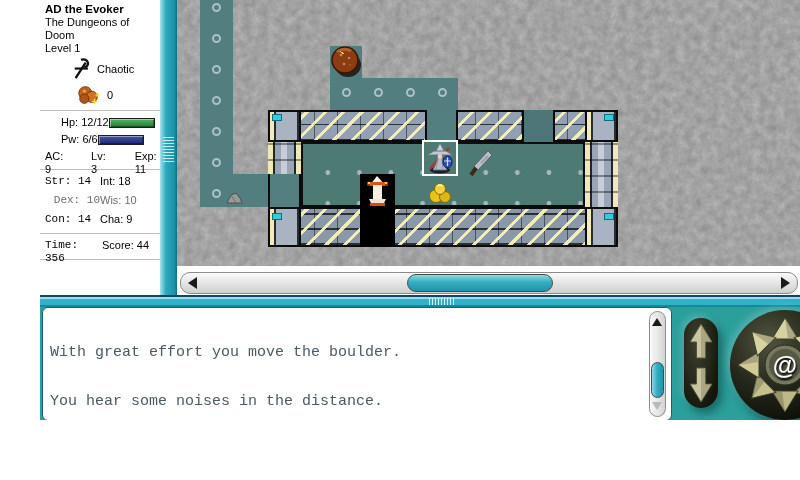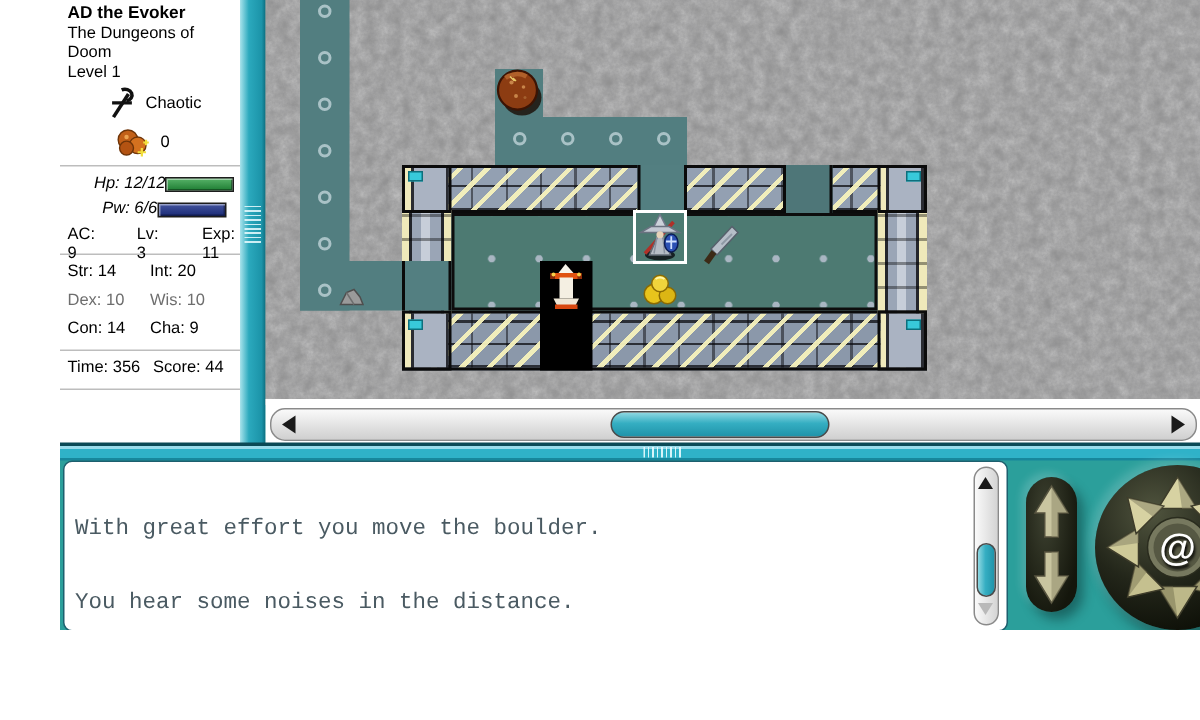--- a/index.html
+++ b/index.html
@@ -8,30 +8,30 @@
   .abs{position:absolute;}
 
   
   .sidebar{left:0;top:0;width:120px;height:300px;background:#fff;color:#000;
            font-size:11px;line-height:13px;}
   .sb-pad{padding:3px 0 0 5px;}
   .sb-title{font-weight:bold;font-size:11.5px;}
   .sb-sub{font-size:11px;}
   .icon-row{display:flex;align-items:center;gap:5px;margin:2px 0 2px 32px;height:24px;}
   .divider{border:0;border-top:1px solid #bdbdbd;margin:3px 0;}
-  .stat-row{display:flex;align-items:center;justify-content:center;
-            padding:1px 2px 1px 21px;height:15px;font-style:italic;}
+  .stat-row{display:flex;align-items:center;justify-content:flex-start;
+            padding:1px 2px 1px 21px;height:15px;}
   .bar{width:46px;height:10px;border:1px solid #1d1d1d;box-sizing:border-box;
        box-shadow:inset 1px 1px 0 rgba(255,255,255,.45), inset -1px -1px 0 rgba(0,0,0,.35);}
   .bar.hp{background:linear-gradient(#57b368,#1e7c33);}
   .bar.pw{background:linear-gradient(#44549f,#1a2a76);}
   .row3{display:flex;gap:27px;padding:2px 0 1px 5px;height:15px;}
   .attr-row{display:flex;padding:2px 0 2px 5px;height:15px;}
-  .attr-row .l{width:55px;}
-  .attr-row.dim{color:#6e6e6e;}
+  .attr-row .l{width:55px;font-family:Liberation Mono, monospace;}
+  .attr-row.dim{color:#6e6e6e;text-align:right;}
 
   
   .vsplit{left:120px;top:0;width:17px;height:300px;
           background:linear-gradient(90deg,#a9e3ec,#2ba9bd 35%,#1b93a8 85%,#0d6e80);}
   .vsplit-grip{left:123px;top:136px;width:11px;height:26px;opacity:.85;
      background:repeating-linear-gradient(0deg,#eafcff 0 1px,rgba(0,0,0,0) 1px 3px);}
   .hsplit{left:0;top:295px;width:800px;height:12px;
      background:linear-gradient(#0b4a56 0 2px,#9adceb 2px 4px,#2fb2c8 4px 10px,#17879c 10px 12px);}
   .hsplit-grip{left:389px;top:298px;width:25px;height:7px;opacity:.9;
      background:repeating-linear-gradient(90deg,#eafcff 0 1px,rgba(0,0,0,0) 1px 3px);}
@@ -150,21 +150,21 @@
       <div class="bar pw"></div>
     </div>
     <div class="row3">
       <span>AC: 9</span>
       <span>Lv: 3</span>
       <span>Exp: 11</span>
     </div>
     <hr class="divider">
     <div class="attr-row">
       <span class="l">Str: 14</span>
-      <span>Int: 20</span>
+      <span>Int: 18</span>
     </div>
     <div class="attr-row dim">
       <span class="l">Dex: 10</span>
       <span>Wis: 10</span>
     </div>
     <div class="attr-row">
       <span class="l">Con: 14</span>
       <span>Cha: 9</span>
     </div>
     <hr class="divider">

